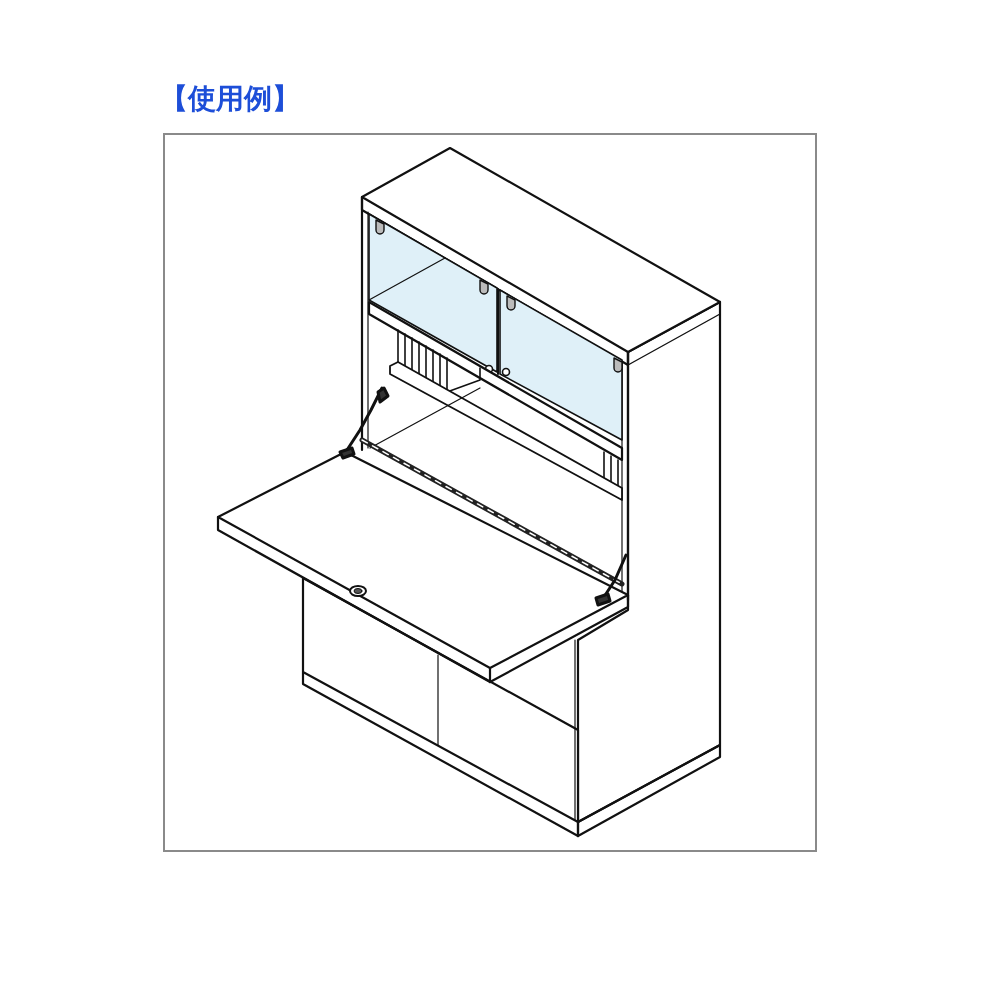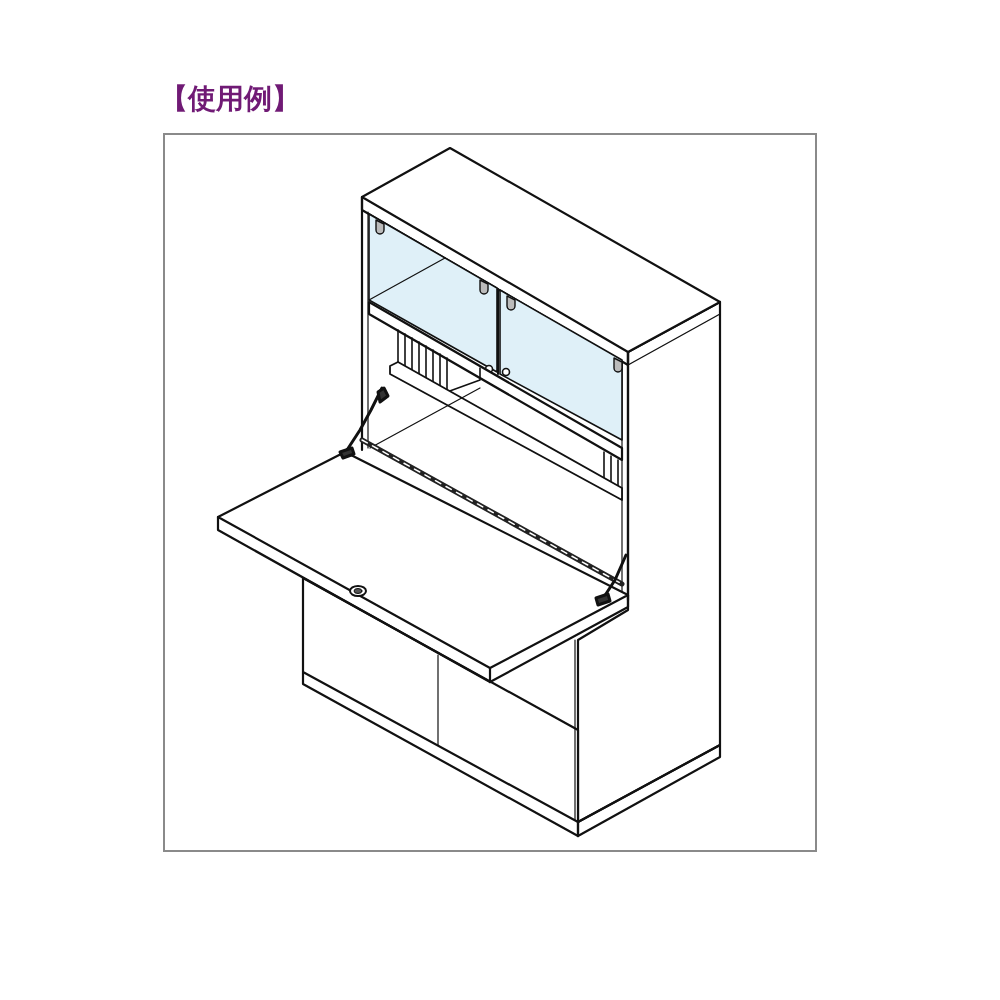--- a/index.html
+++ b/index.html
@@ -1,20 +1,20 @@
 <!DOCTYPE html>
 <html><head>
 <meta charset="utf-8">
 <style>
   html, body { margin: 0; padding: 0; background: #ffffff; }
   body { width: 1000px; height: 1000px; position: relative; overflow: hidden; }
   .title {
     position: absolute; left: 160px; top: 80px;
     font-family: "DejaVu Sans", sans-serif; font-size: 28px; font-weight: bold;
-    color: #701a75; letter-spacing: 0px;
+    color: #1d4ed8; letter-spacing: 0px;
   }
   .frame {
     position: absolute; left: 163px; top: 133px; width: 654px; height: 719px;
     border: 2px solid #8a8a8a; box-sizing: border-box;
   }
   svg.illustration { position: absolute; left: 0; top: 0; }
 </style>
 </head>
 <body>
 

